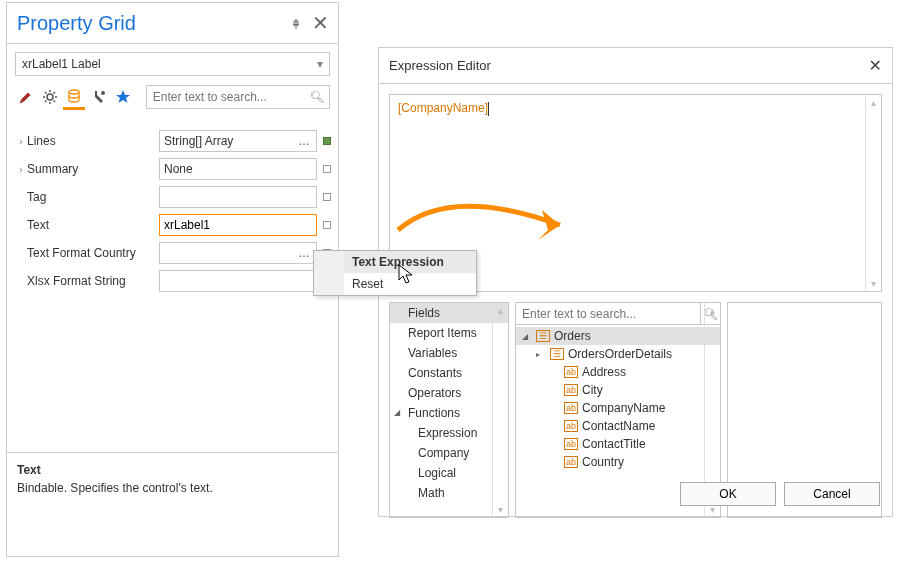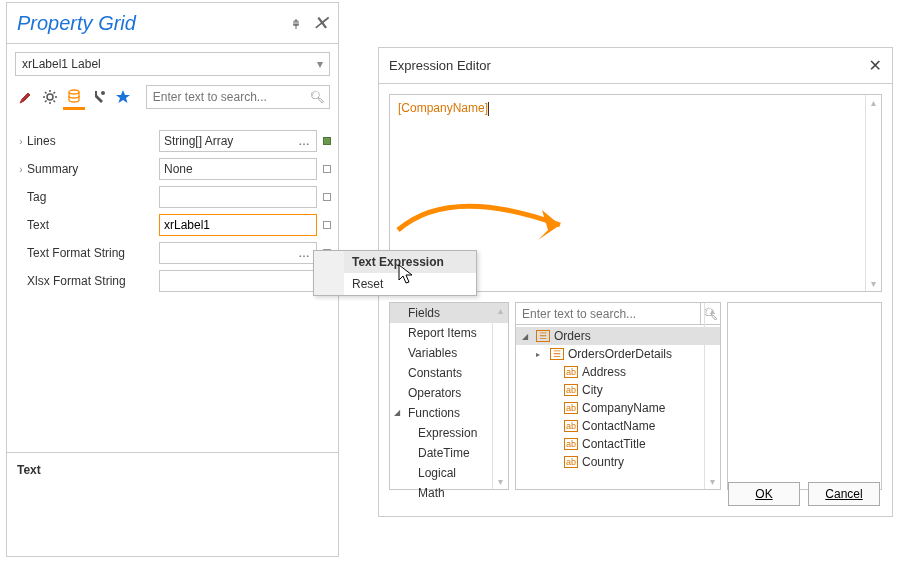--- a/index.html
+++ b/index.html
@@ -2,21 +2,21 @@
 <html><head>
 <meta charset="utf-8">
 <style>
 * { box-sizing: border-box; margin: 0; padding: 0; font-family: "Segoe UI", Tahoma, sans-serif; }
 body { background: #fff; width: 900px; height: 563px; position: relative; font-size: 12px; color: #333; }
 
 .panel { position: absolute; border: 1px solid #ccc; background: #fff; }
 
 
 .pg { left: 6px; top: 2px; width: 333px; height: 555px; }
-.pg-title { font-size: 20px; color: #1a73d8; padding: 8px 10px; border-bottom: 1px solid #ccc; display: flex; align-items: center; font-style: italic; }
+.pg-title { font-size: 20px; color: #1a73d8; padding: 8px 10px; border-bottom: 1px solid #ccc; display: flex; align-items: center; }
 .pg-title .spacer { flex: 1; }
 .pg-title .pin, .pg-title .close { width: 16px; text-align: center; color: #666; margin-left: 8px; cursor: pointer; }
 .obj-combo { margin: 8px; border: 1px solid #c7c7c7; padding: 4px 6px; font-size: 12px; display: flex; align-items: flex-start; }
 .obj-combo .chev { color: #888; }
 .toolbar { display: flex; align-items: center; padding: 0 8px 0 8px; margin-top: 4px; }
 .toolbar .tb-btn { width: 28px; height: 26px; display: flex; align-items: center; justify-content: center; margin-right: 2px; color: #555; cursor: pointer; }
 .toolbar .tb-btn.active { border-bottom: 3px solid #ff8c00; }
 .toolbar .tb-btn svg { width: 16px; height: 16px; }
 .toolbar .search { flex: 1; margin-left: 10px; border: 1px solid #c7c7c7; display: flex; align-items: center; height: 24px; padding: 0 4px; }
 .toolbar .search input { border: none; outline: none; flex: 1; font-size: 12px; padding: 2px; color: #999; }
@@ -48,21 +48,21 @@
 
 .ee { left: 378px; top: 47px; width: 515px; height: 470px; }
 .ee-title { display: flex; align-items: center; padding: 8px 10px; border-bottom: 1px solid #ccc; font-size: 13px; }
 .ee-title .spacer { flex: 1; }
 .ee-title .close { font-size: 16px; color: #444; cursor: pointer; }
 .expr-box { margin: 10px; border: 1px solid #c7c7c7; height: 198px; padding: 6px 8px; position: relative; }
 .expr-box .token { color: #d97706; font-size: 12px; }
 .expr-box .cursor-bar { display: inline-block; width: 1px; height: 14px; background: #333; vertical-align: middle; }
 .expr-box .sb { position: absolute; right: 0; top: 0; bottom: 0; width: 16px; border-left: 1px solid #e0e0e0; display: flex; flex-direction: column; align-items: center; justify-content: space-between; color: #bbb; font-size: 10px; padding: 2px 0; }
 
-.ee-lower { display: flex; margin: 0 10px; gap: 6px; height: 188px; }
+.ee-lower { display: flex; margin: 0 10px; gap: 6px; height: 216px; }
 .col { border: 1px solid #c7c7c7; position: relative; font-size: 12px; }
 .col .sb { position: absolute; right: 0; top: 0; bottom: 0; width: 16px; border-left: 1px solid #e0e0e0; display: flex; flex-direction: column; align-items: center; justify-content: space-between; color: #bbb; font-size: 10px; padding: 2px 0; }
 .col1 { width: 120px; }
 .col1 .item { padding: 3px 6px 3px 18px; cursor: pointer; position: relative; }
 .col1 .item.sel { background: #e0e0e0; }
 .col1 .item.exp::before { content: "◢"; position: absolute; left: 4px; top: 5px; font-size: 8px; color: #666; }
 .col1 .sub { padding-left: 28px; }
 .col2 { width: 206px; display: flex; flex-direction: column; }
 .col2 .search2 { border-bottom: 1px solid #c7c7c7; display: flex; height: 22px; }
 .col2 .search2 input { border: none; outline: none; flex: 1; padding: 2px 6px; font-size: 12px; color: #999; }
@@ -72,21 +72,21 @@
 .col2 .titem .tri { width: 10px; font-size: 8px; color: #666; }
 .col2 .titem .ticon { width: 14px; height: 12px; display: inline-flex; align-items: center; justify-content: center; font-size: 9px; }
 .col2 .titem .ticon.tbl { border: 1px solid #d97706; color: #d97706; }
 .col2 .titem .ticon.fld { border: 1px solid #d97706; color: #d97706; background: #fff; }
 .col2 .titem.sel { background: #e0e0e0; }
 .col2 .titem.indent1 { padding-left: 20px; }
 .col2 .titem.indent2 { padding-left: 34px; }
 .col3 { flex: 1; }
 
 .ee-buttons { position: absolute; right: 12px; bottom: 10px; display: flex; gap: 8px; }
-.ee-buttons button { width: 72px; height: 24px; border: 1px solid #aaa; background: #fafafa; font-size: 12px; cursor: pointer; text-decoration: underline; }
+.ee-buttons button { width: 96px; height: 24px; border: 1px solid #aaa; background: #fafafa; font-size: 12px; cursor: pointer; }
 
 
 .arrow { position: absolute; left: 390px; top: 180px; z-index: 5; pointer-events: none; }
 .arrow path { stroke: #ff8c00; stroke-width: 5; fill: none; }
 .arrow polygon { fill: #ff8c00; }
 </style>
 </head>
 <body>
 
 <div class="panel pg">
@@ -179,21 +179,21 @@
           <span>Text</span>
         </span>
       <span class="pval focused">
           <input value="xrLabel1" style="">
         </span>
       <span class="marker"></span>
     </div>
     <div class="prow">
       <span class="pname">
           <span class="exp"></span>
-          <span>Text Format String</span>
+          <span>Text Format Country</span>
         </span>
       <span class="pval">
           <span style="flex:1"></span>
           <span class="ellipsis">…</span>
         </span>
       <span class="marker"></span>
     </div>
     <div class="prow">
       <span class="pname">
           <span class="exp"></span>
@@ -201,20 +201,21 @@
         </span>
       <span class="pval">
           <input style="">
         </span>
       <span class="marker"></span>
     </div>
   </div>
 
   <div class="desc">
     <div class="dt">Text</div>
+    <div class="db">Bindable. Specifies the control's text.</div>
   </div>
 </div>
 
 <div class="ctx">
   <div class="icon-col"></div>
   <div class="row hi">Text Expression</div>
   <div class="row">Reset</div>
 </div>
 
 <svg class="cursor" width="18" height="22" viewBox="0 0 18 22">
@@ -241,21 +242,21 @@
   </div>
   <div class="ee-lower">
     <div class="col col1">
       <div class="item sel">Fields</div>
       <div class="item">Report Items</div>
       <div class="item">Variables</div>
       <div class="item">Constants</div>
       <div class="item">Operators</div>
       <div class="item exp">Functions</div>
       <div class="item sub">Expression</div>
-      <div class="item sub">DateTime</div>
+      <div class="item sub">Company</div>
       <div class="item sub">Logical</div>
       <div class="item sub">Math</div>
       <div class="sb">
           <span>▴</span>
           <span>▾</span>
         </div>
     </div>
     <div class="col col2">
       <div class="search2">
         <input placeholder="Enter text to search..." style="">

